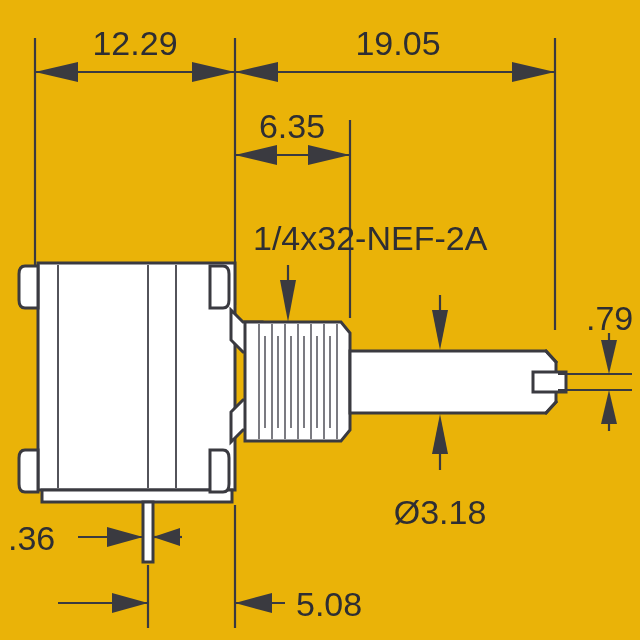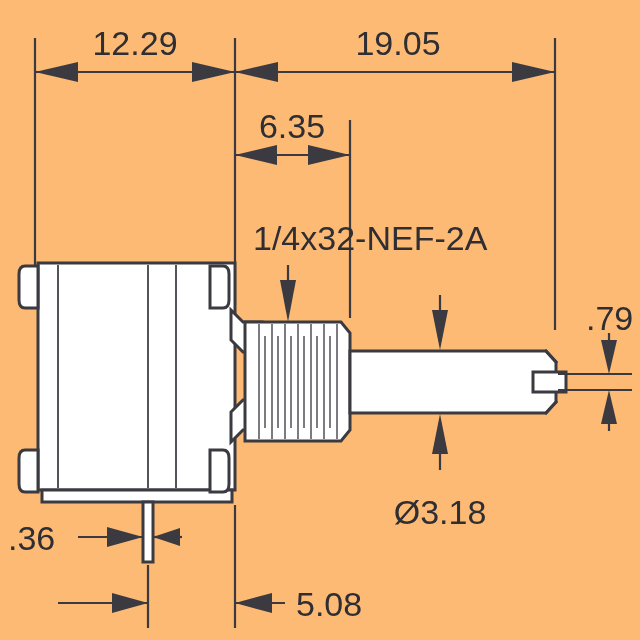--- a/index.html
+++ b/index.html
@@ -11,21 +11,21 @@
   body {
     width: 640px;
     height: 640px;
     font-family: "Liberation Sans", sans-serif;
     overflow: hidden;
   }
   #drawing-root {
     position: relative;
     width: 640px;
     height: 640px;
-    background: #fdba74;
+    background: #eab308;
   }
   svg#cad-svg {
     position: absolute;
     top: 0;
     left: 0;
     width: 640px;
     height: 640px;
     display: block;
   }
   .dim-text {

